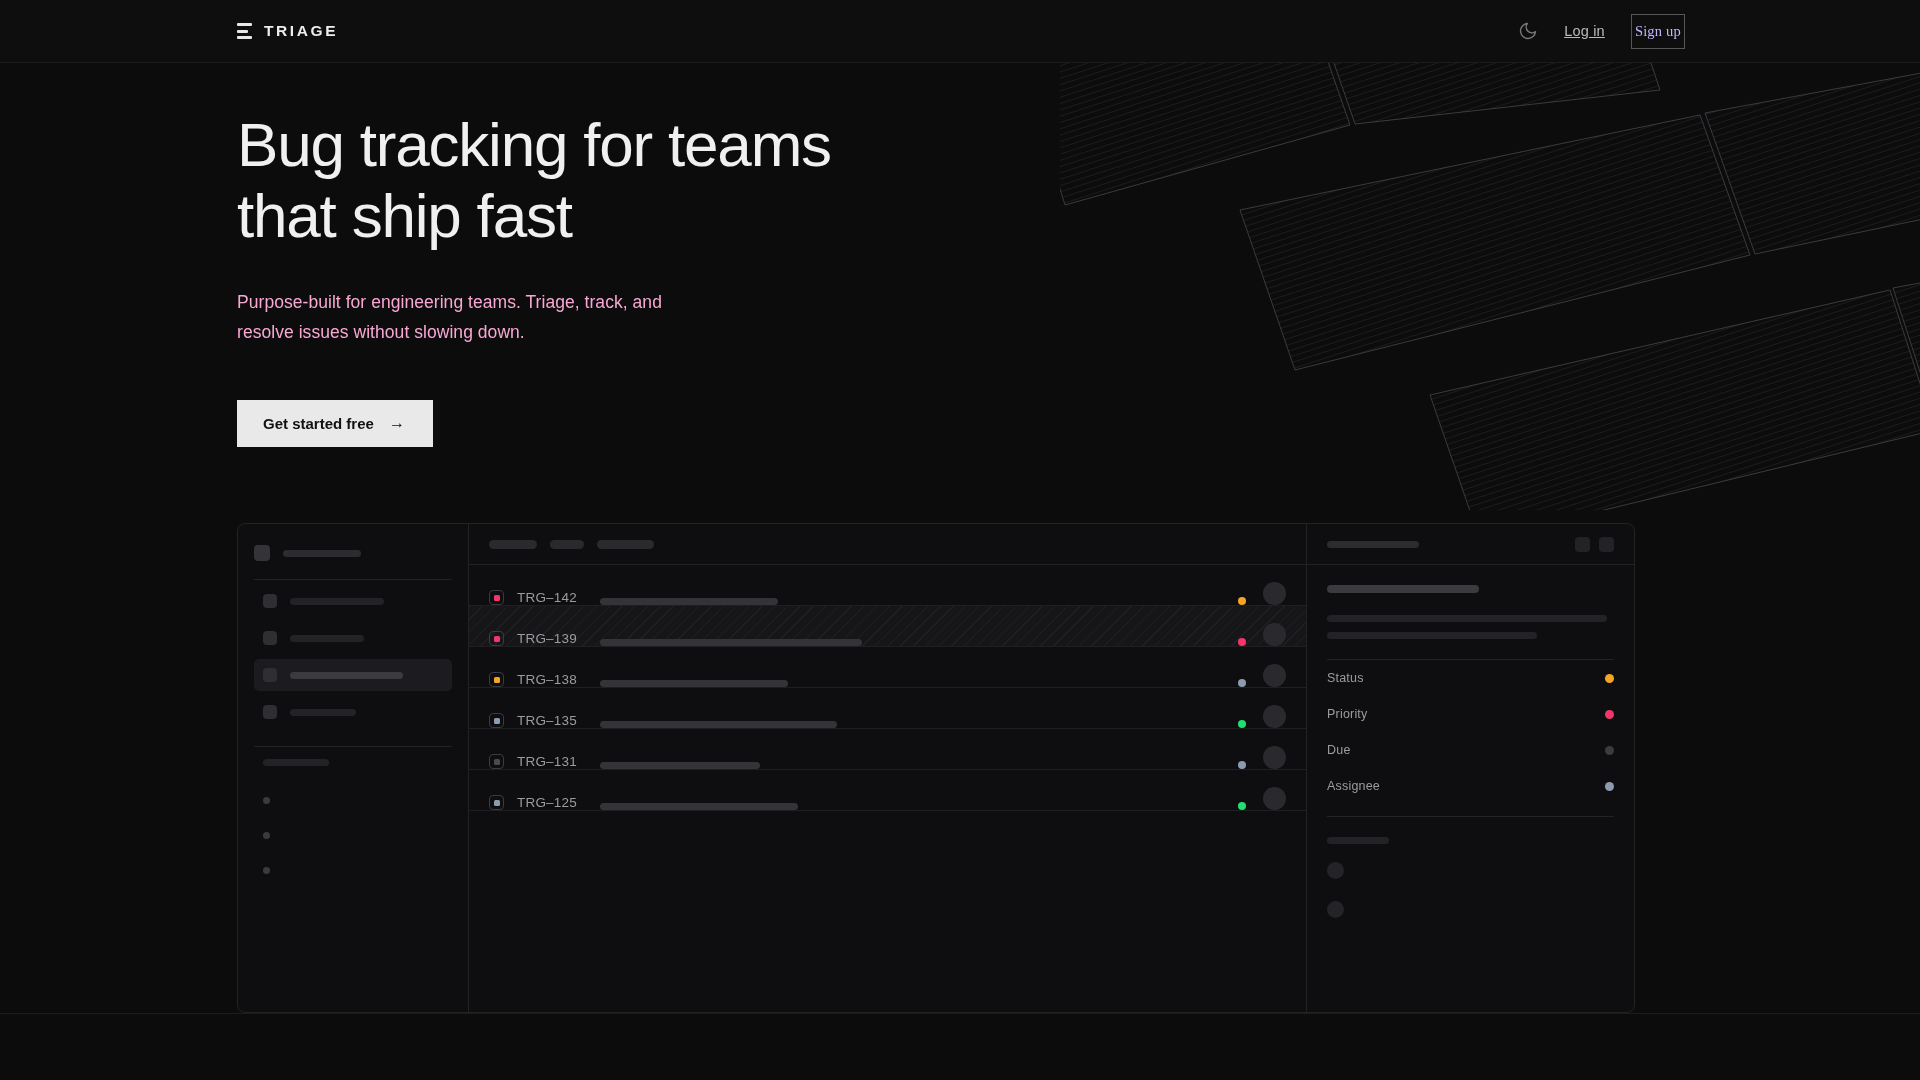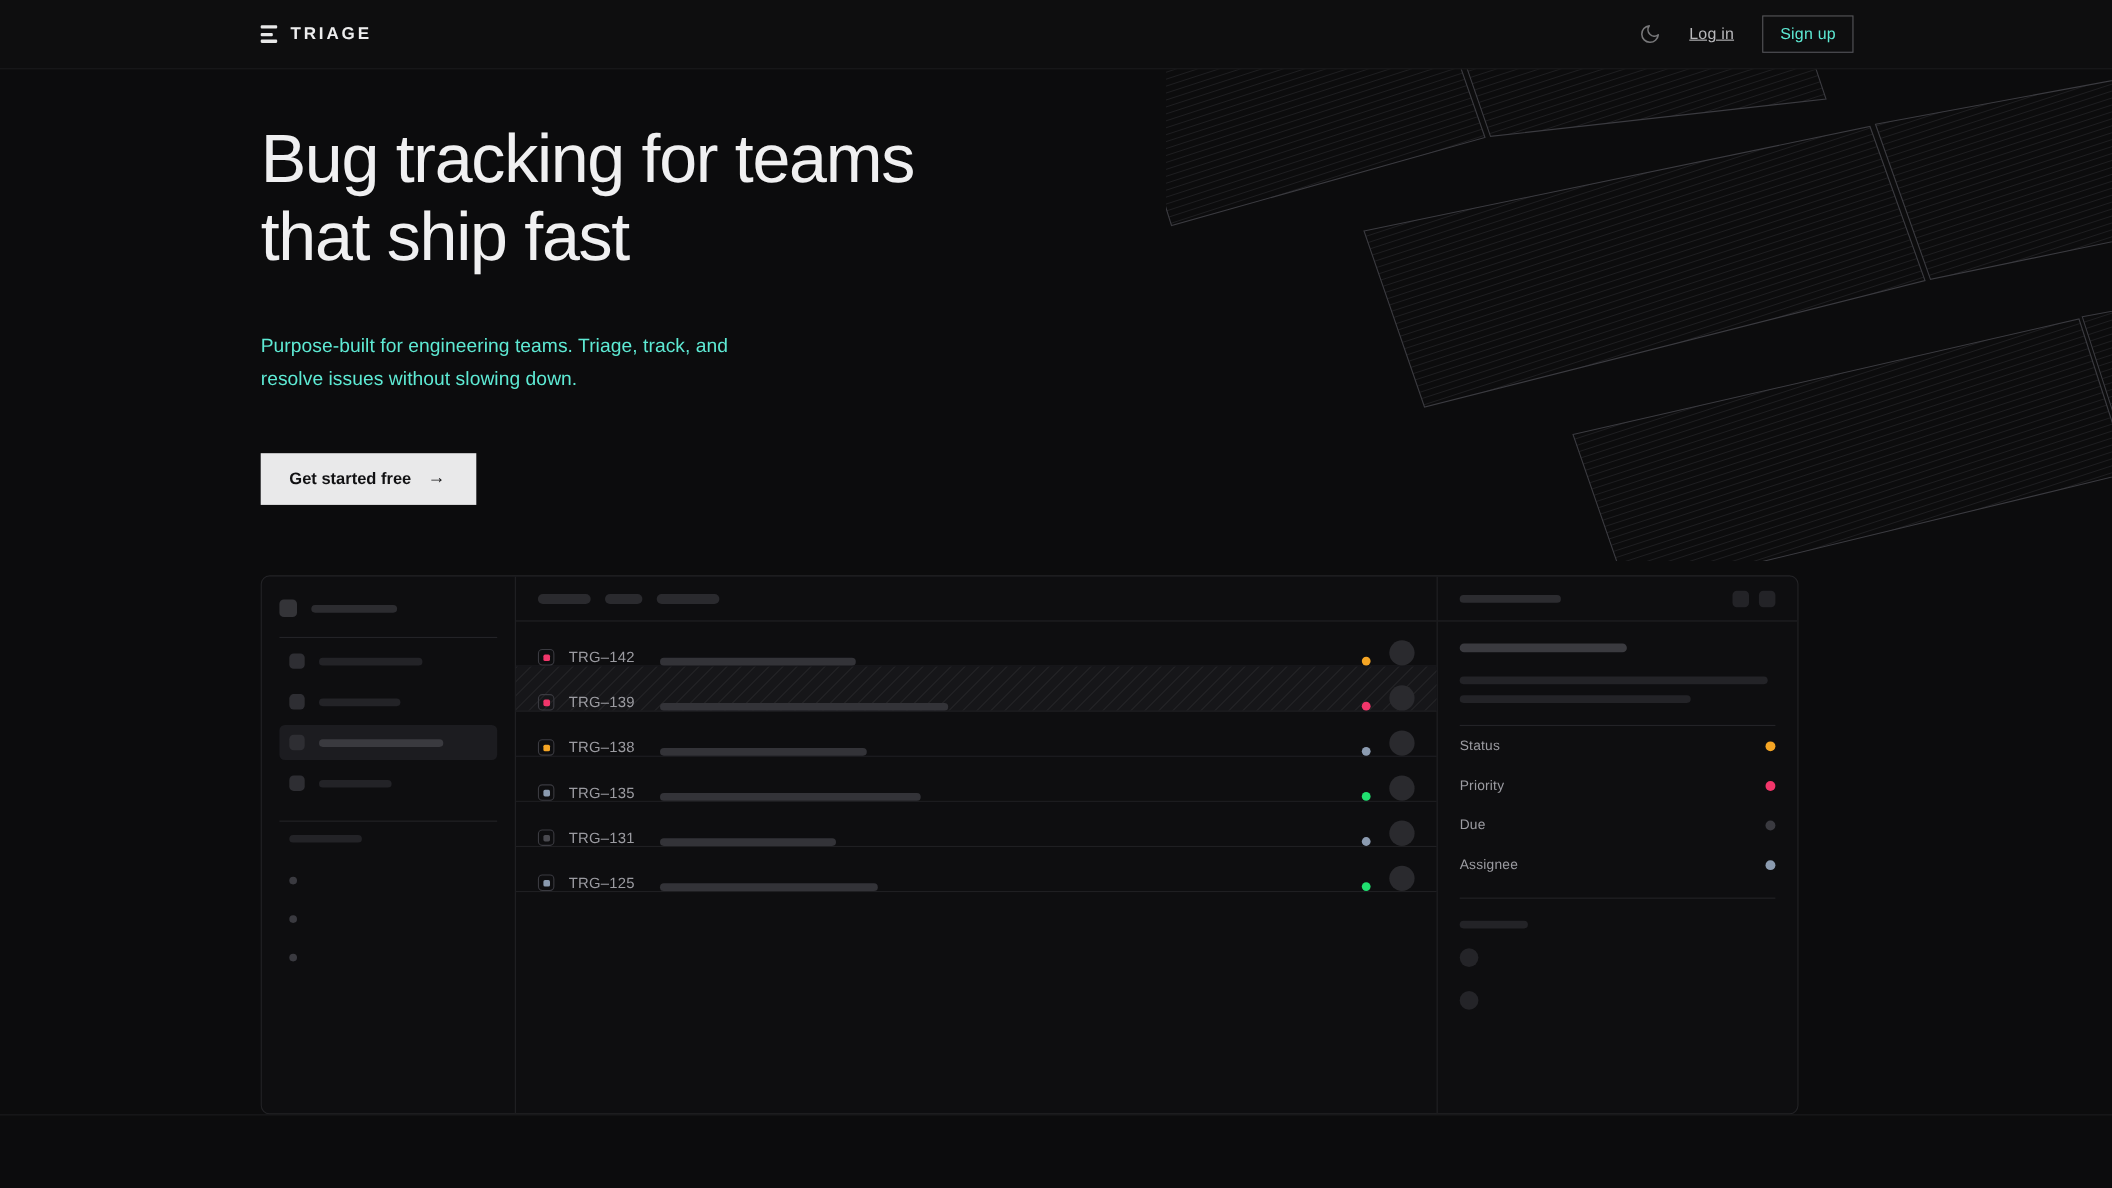--- a/index.html
+++ b/index.html
@@ -27,37 +27,37 @@
   .logo-mark i:nth-child(3) { width: 15px; }
   .brand-name {
     color: #ededee; font-size: 15.5px; font-weight: bold;
     letter-spacing: 2.6px;
   }
   .nav-right { position: absolute; right: 235px; display: flex; align-items: center; gap: 26px; }
   .moon-icon { width: 20px; height: 20px; opacity: .62; display: block; }
   .moon-icon svg { display: block; }
   .login-link { color: #b9b9bc; font-size: 14.5px; letter-spacing: .2px; }
   .signup-btn {
-    border: 1px solid #56565a; color: #5eead4; font-size: 14.5px;
-    padding: 8px 15px; background: transparent; letter-spacing: .2px;
+    border: 1px solid #56565a; color: #c4b5fd; font-size: 14.5px;
+    padding: 8px 3px; background: transparent; letter-spacing: .2px; font-family: Liberation Serif, serif;
   }
 
   
   .decor { position: absolute; top: 40px; right: 0; width: 860px; height: 470px; overflow: hidden; z-index: 1; pointer-events: none; }
   .decor svg { display: block; }
 
   
   .hero { position: absolute; left: 237px; top: 110px; z-index: 5; }
   .hero h1 {
     color: #f0f0f1; font-size: 62px; font-weight: normal;
     line-height: 1.14; letter-spacing: -1.2px;
   }
   .hero p {
-    margin-top: 48px;
-    color: #5eead4; font-size: 17.5px; line-height: 1.72; letter-spacing: .05px;
+    margin-top: 36px;
+    color: #f9a8d4; font-size: 17.5px; line-height: 1.72; letter-spacing: .05px;
   }
   .cta {
     margin-top: 52px;
     display: inline-flex; align-items: center; gap: 15px;
     background: #e9e9ea; color: #111113;
     font-size: 15px; font-weight: bold;
     padding: 15px 28px 15px 26px;
     border: none;
     justify-content: center;
   }

